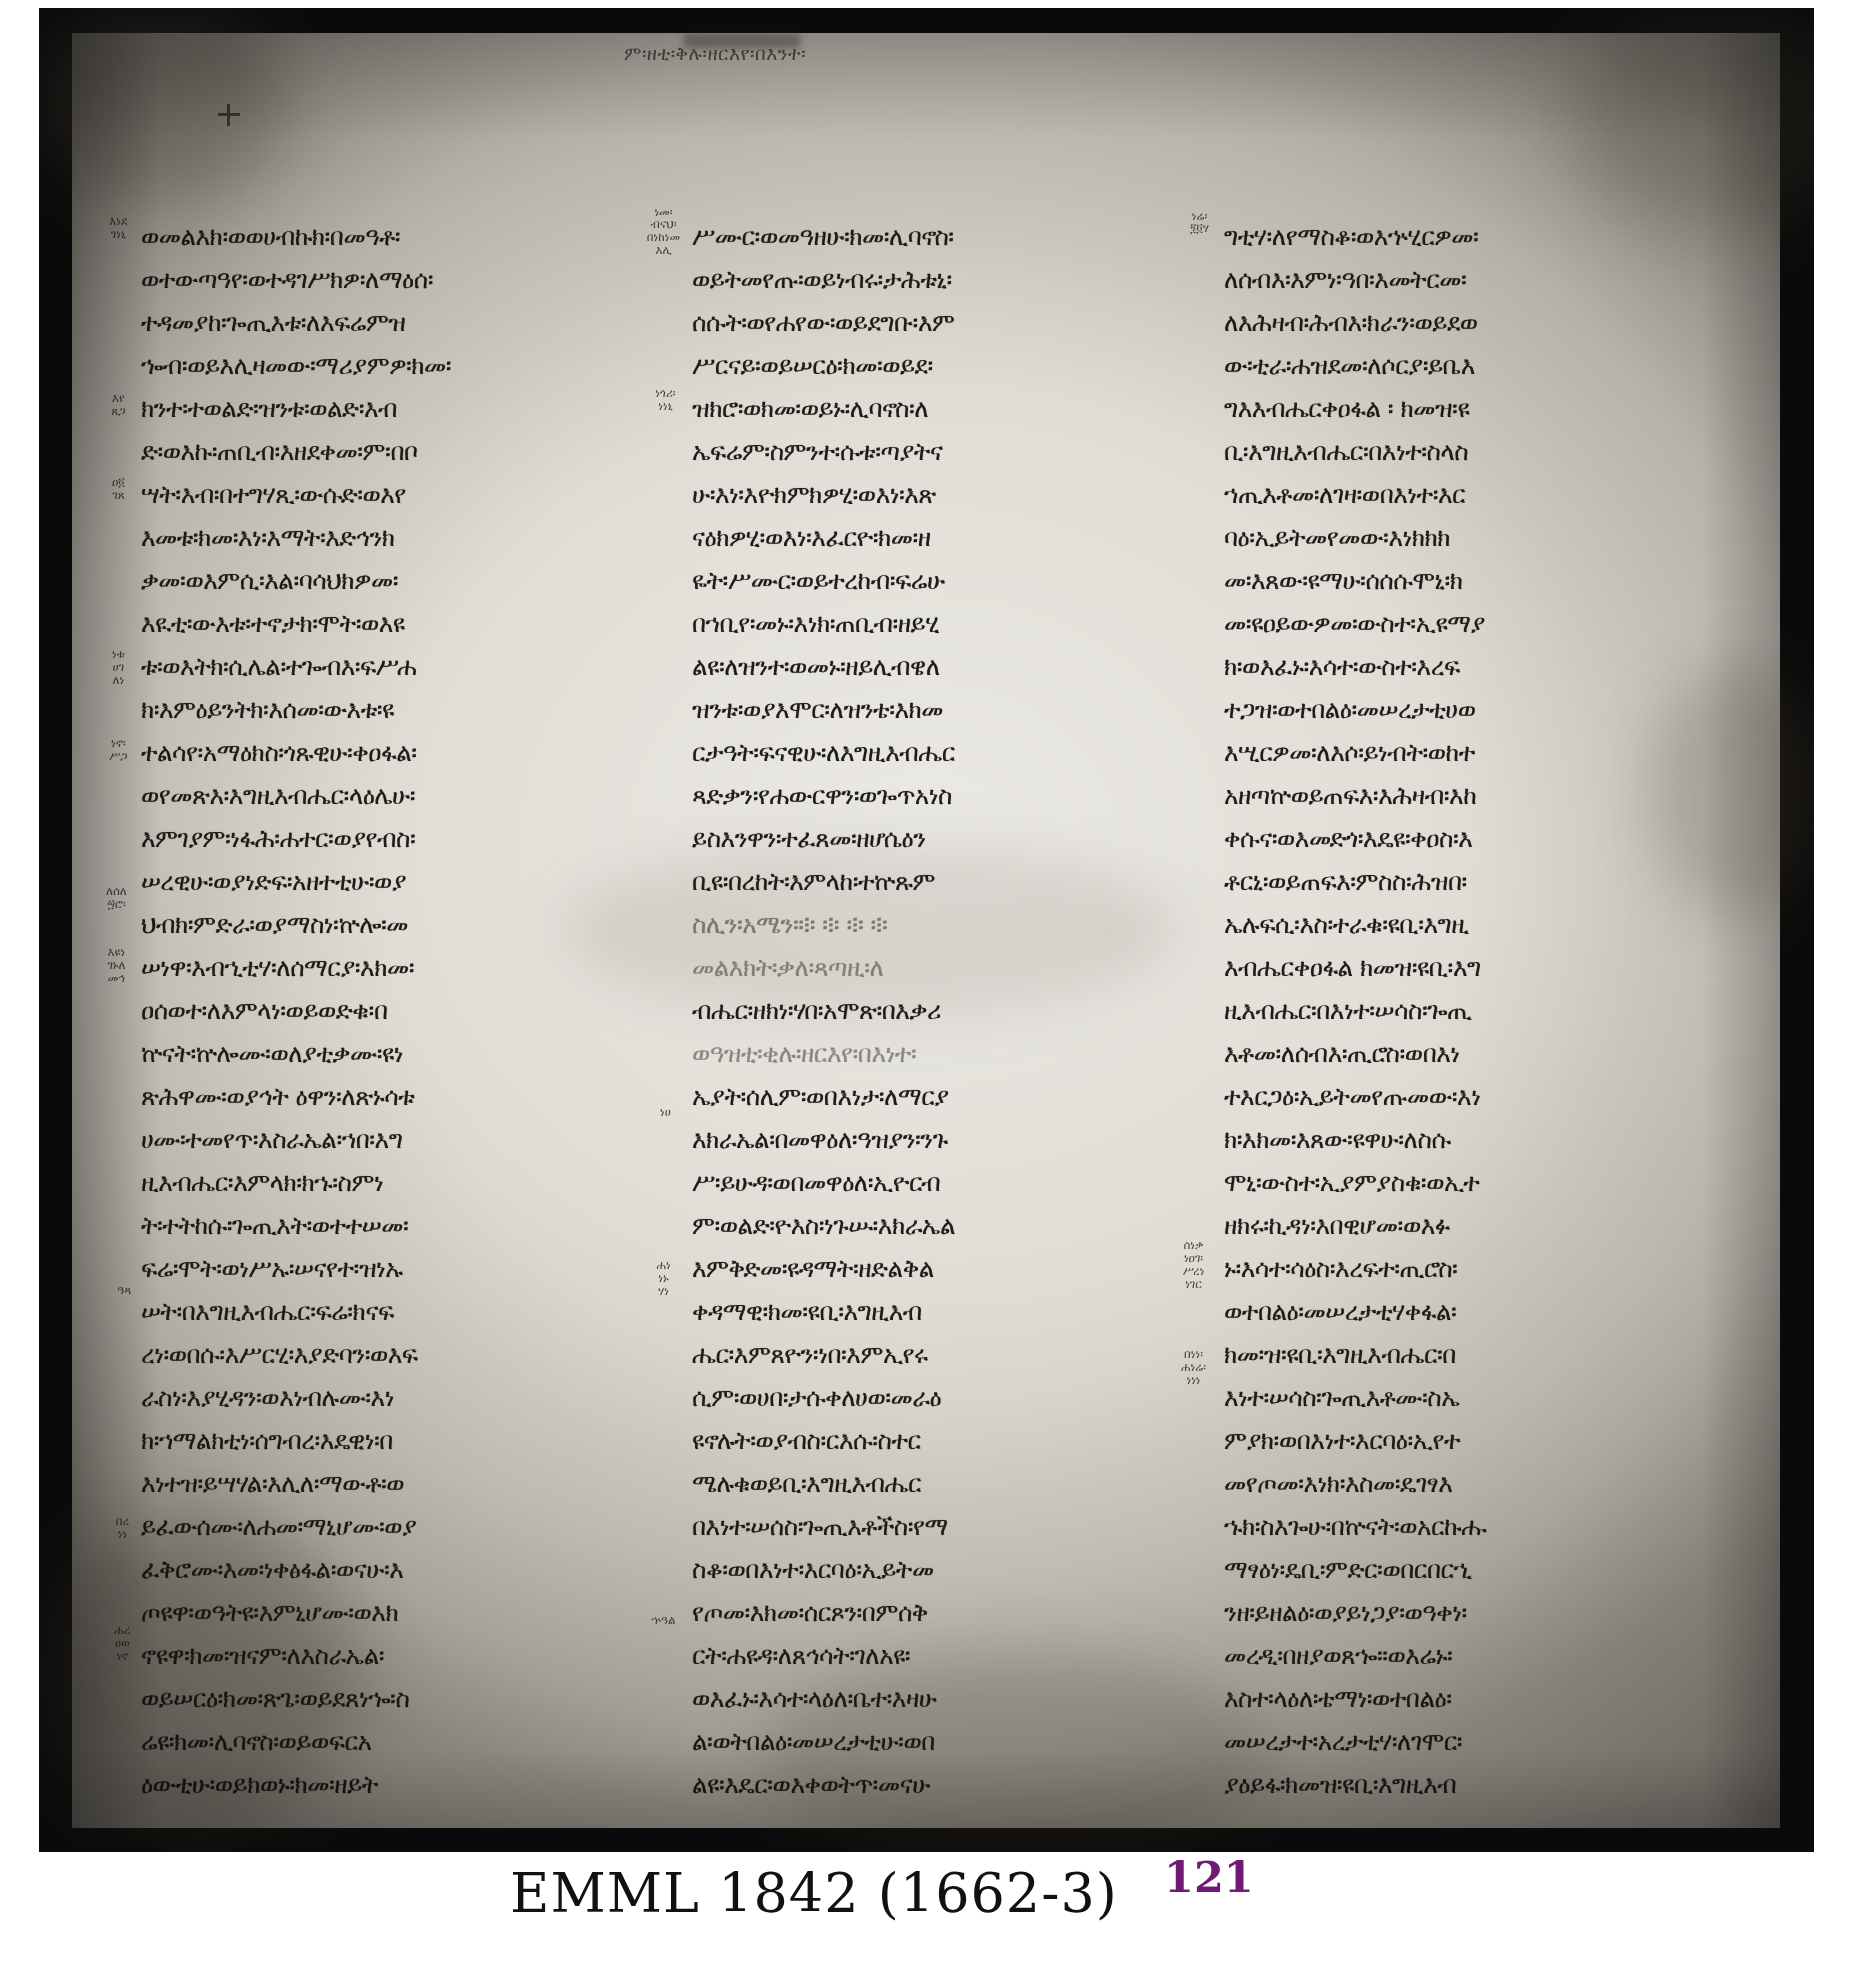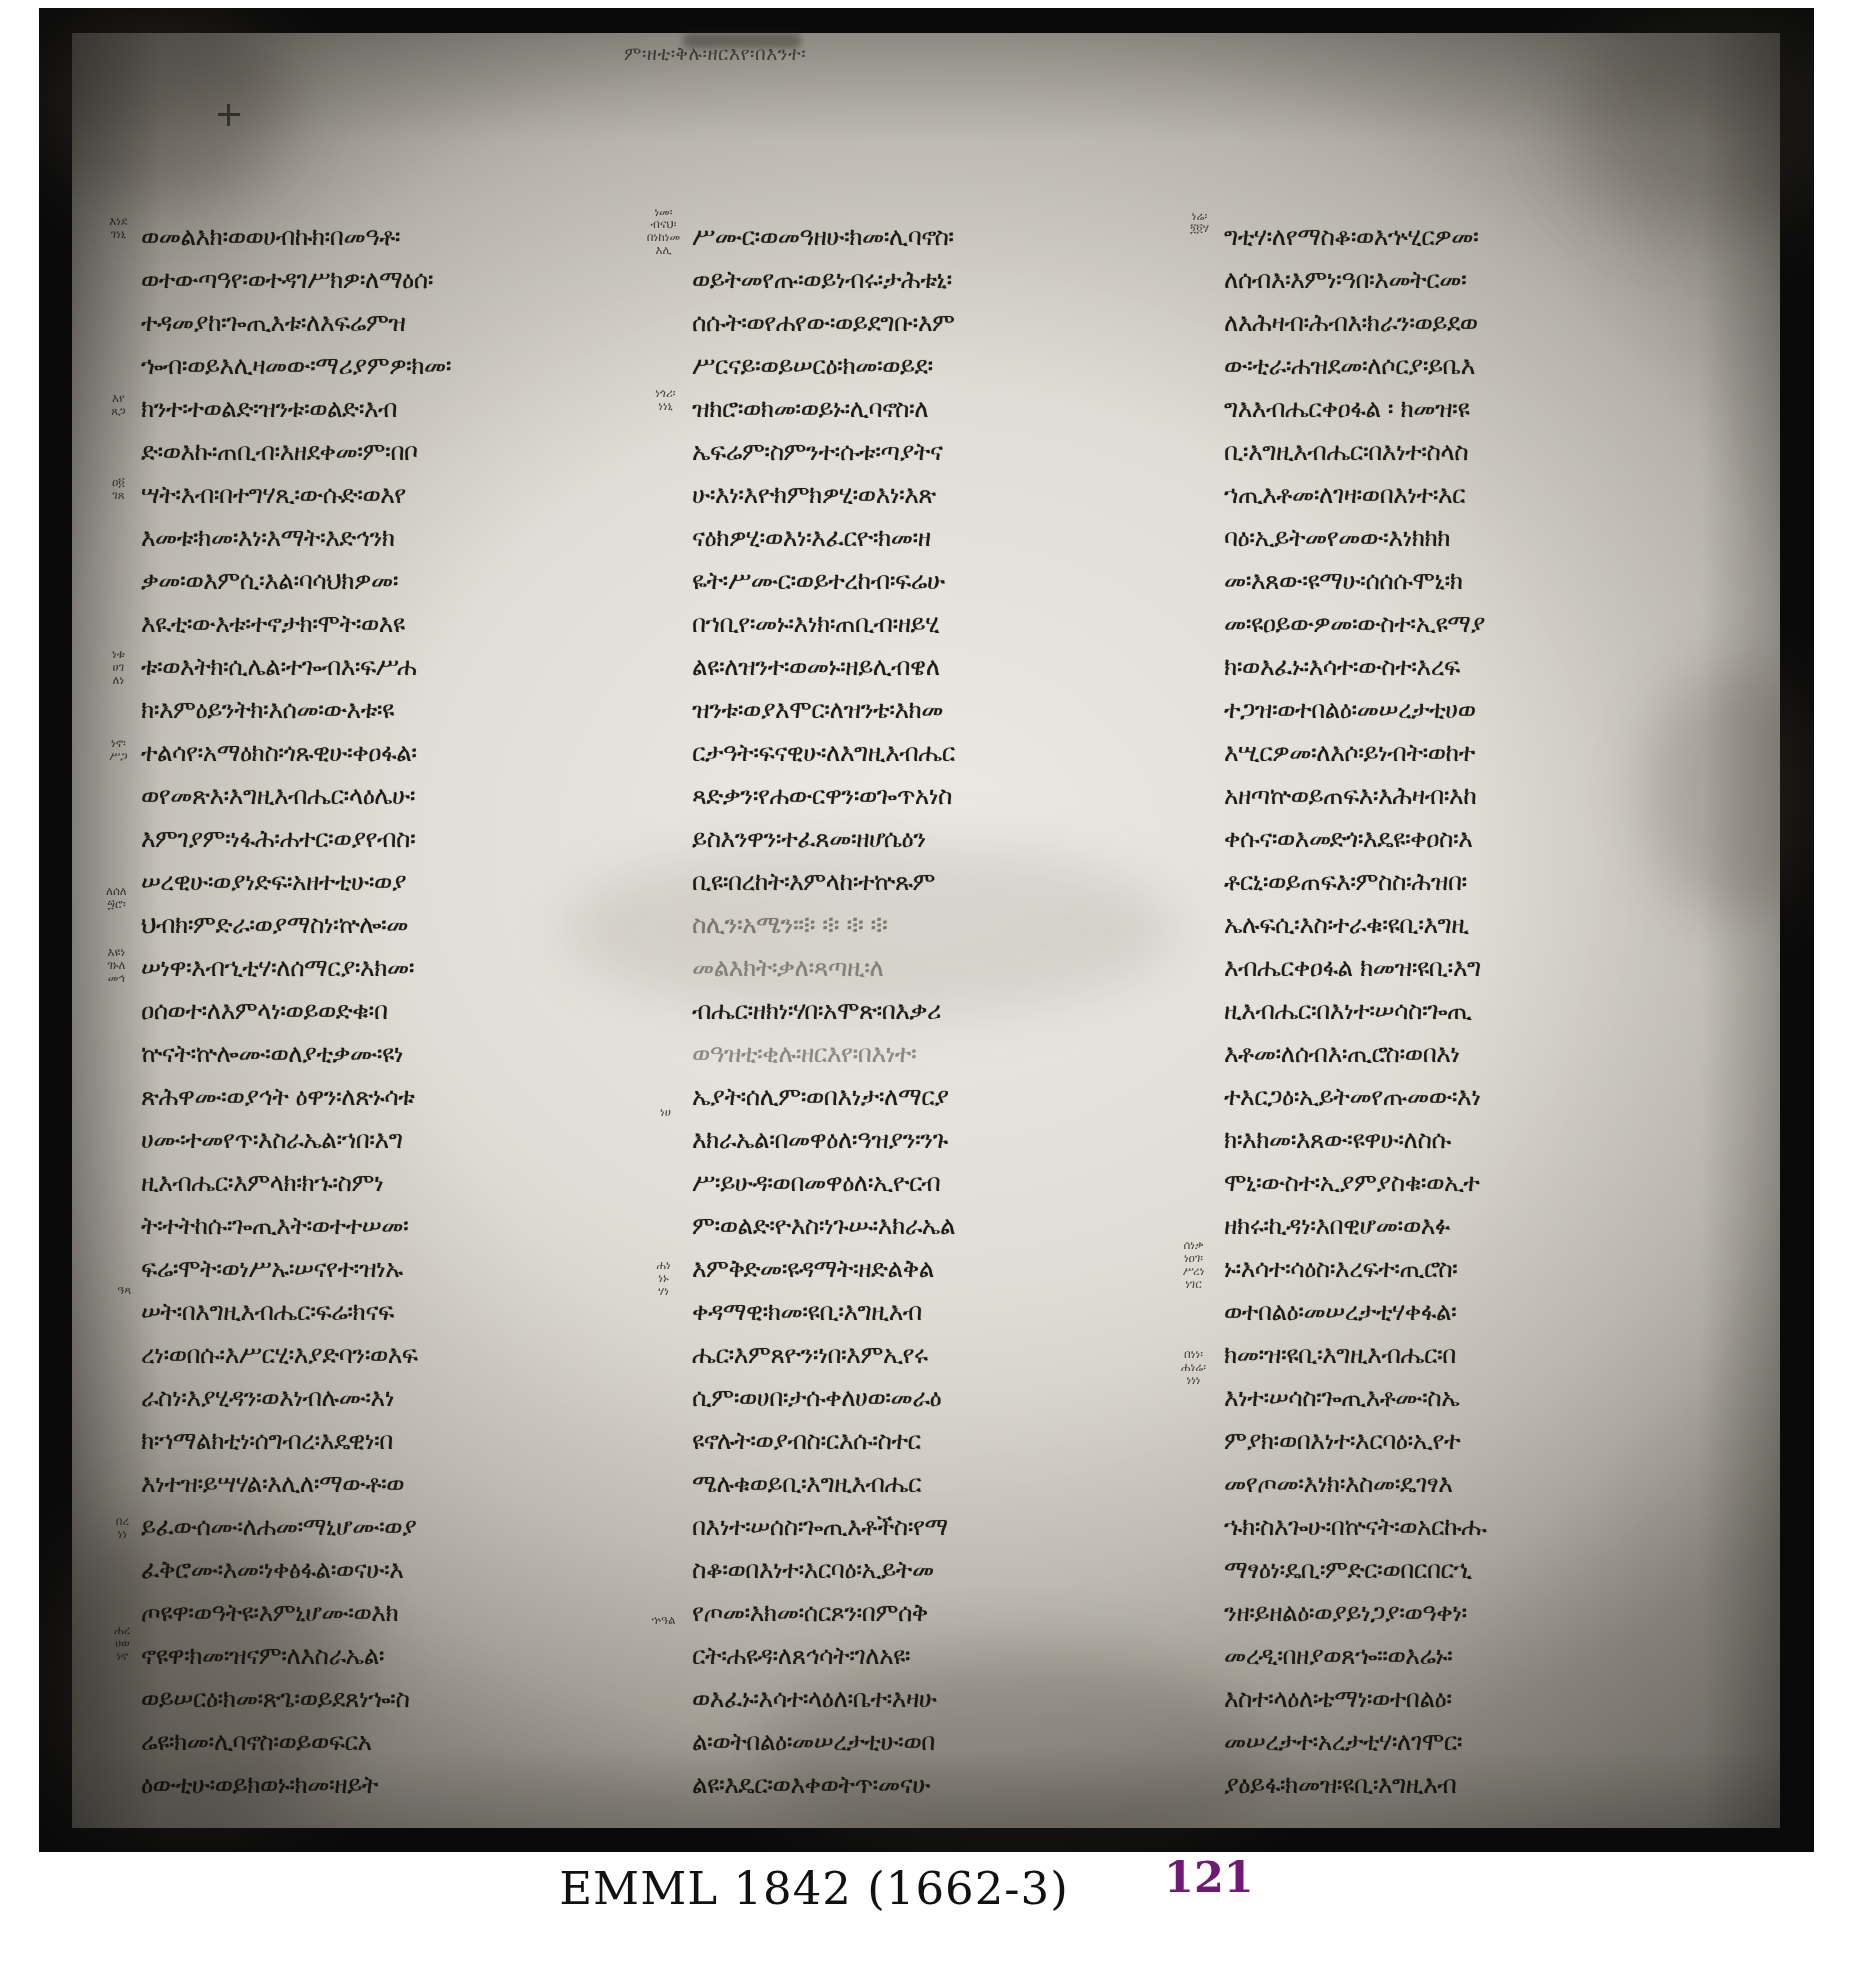--- a/index.html
+++ b/index.html
@@ -153,21 +153,21 @@
   }
 
   
   #caption {
     position: absolute;
     left: 0;
     top: 1862px;
     width: 1628px;
     text-align: center;
     font-family: "DejaVu Serif", serif;
-    font-size: 45px;
+    font-size: 54px;
     color: #111111;
     letter-spacing: 1px;
   }
   #folio-number {
     position: absolute;
     left: 1164px;
     top: 1852px;
     font-family: "DejaVu Serif", serif;
     font-size: 43px;
     font-weight: bold;

